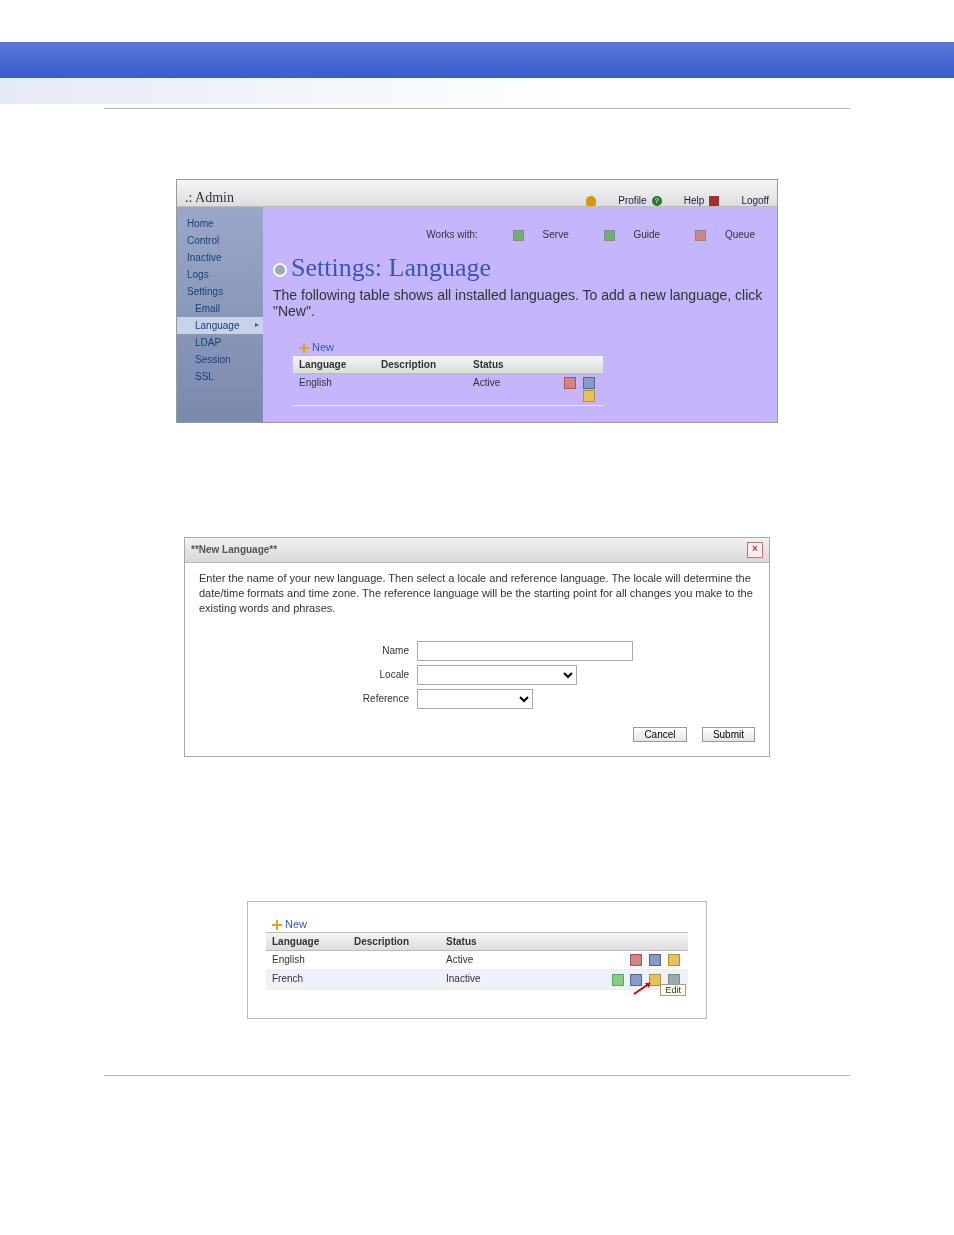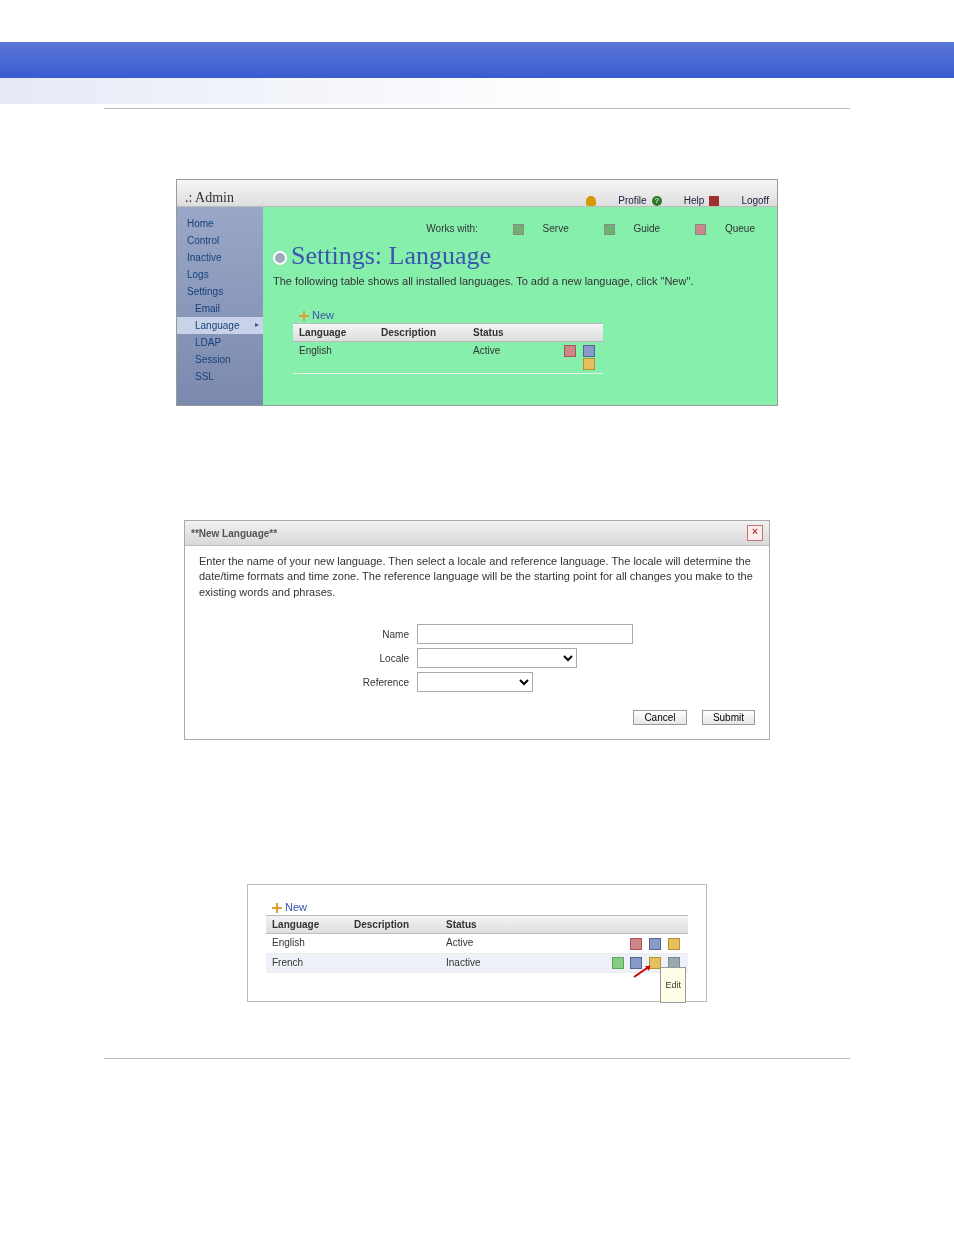--- a/index.html
+++ b/index.html
@@ -18,29 +18,29 @@
   .rightlinks span.ic{display:inline-block;width:10px;height:10px;vertical-align:middle;margin:0 2px}
   .ic-user{background:#d49a00;border-radius:50% 50% 20% 20%}
   .ic-help{background:#2a7a2a;border-radius:50%;color:#fff;text-align:center;font-size:8px;line-height:10px}
   .ic-logoff{background:#a03030}
   .shot1 .body{display:flex}
   .sidebar{width:86px;background:linear-gradient(to bottom,#9aa7c8,#7a89ad);padding:8px 0 20px 0;font-size:10px}
   .sidebar a{display:block;color:#16417a;padding:3px 10px;text-decoration:none}
   .sidebar a.sub{padding-left:18px}
   .sidebar a.active{background:#c8d2e8;position:relative}
   .sidebar a.active::after{content:"▸";position:absolute;right:4px;color:#2a5a9e;font-size:8px}
-  .main{flex:1;background:#86efac;padding:16px 10px 16px 10px}
+  .main{flex:1;background:#c4b5fd;padding:22px 10px 16px 10px}
   .workswith{text-align:right;font-size:10px;color:#333;padding-right:12px}
   .workswith span{margin-left:16px}
   .cb{display:inline-block;width:9px;height:9px;border:1px solid #888;vertical-align:middle;margin-right:3px}
   .cb.on{background:#6faf6f}
   .cb.off{background:#c88}
-  .pagetitle{font-family:Georgia,serif;color:#3a56b0;font-size:26px;font-weight:normal;margin:6px 0 4px 0}
+  .pagetitle{font-family:Georgia,serif;color:#3a56b0;font-size:26px;font-weight:normal;margin:12px 0 4px 0}
   .pagetitle .gear{display:inline-block;width:14px;height:14px;background:#9ab;border-radius:50%;vertical-align:middle;margin-right:4px;box-shadow:inset 0 0 0 2px #fff}
-  .subtext{font-size:11px;color:#333;margin:4px 0 20px 0}
+  .subtext{font-size:14px;color:#333;margin:4px 0 20px 0}
   .langtable{width:310px;margin-left:20px;font-size:10px}
   .newlink{text-align:left;color:#3a56b0;font-size:11px;padding:2px 6px}
   .newlink .plus{display:inline-block;width:10px;height:10px;vertical-align:middle;position:relative;margin-right:3px}
   .newlink .plus::before{content:"";position:absolute;left:4px;top:0;width:2px;height:10px;background:#e0a030}
   .newlink .plus::after{content:"";position:absolute;top:4px;left:0;width:10px;height:2px;background:#e0a030}
   .thead{display:flex;background:linear-gradient(to bottom,#f4f4f4,#ddd);border-top:1px solid #bbb;border-bottom:1px solid #bbb;font-weight:bold}
   .thead div,.trow div{padding:3px 6px}
   .col-lang{width:70px}
   .col-desc{width:80px}
   .col-stat{width:60px}
@@ -66,21 +66,21 @@
   .frow select.locale{width:154px}
   .frow select.ref{width:110px}
   .dlgbtns{text-align:right;margin-top:18px}
   .dlgbtns button{font-size:10px;padding:1px 10px;border:1px solid #999;background:linear-gradient(to bottom,#fff,#e6e6e6);margin-left:12px}
   
   .shot3{width:422px;margin:0 auto;border:1px solid #bbb;padding:14px 18px 28px 18px;position:relative}
   .shot3 .langtable{width:100%;margin:0}
   .shot3 .trow.alt{background:#eef1f8}
   .arrow{position:absolute;width:22px;height:16px}
   .arrow svg{width:100%;height:100%}
-  .tooltip{position:absolute;background:#fffde6;border:1px solid #999;font-size:9px;padding:12px 4px}
+  .tooltip{position:absolute;background:#fffde6;border:1px solid #999;font-size:9px;padding:0 4px}
   .caption-gap{height:90px}
   .footer-space{height:40px}
 </style>
 </head>
 <body>
 
 <div class="page">
   <div class="topband"></div>
   <div class="faderow"></div>
   <hr class="hr">

